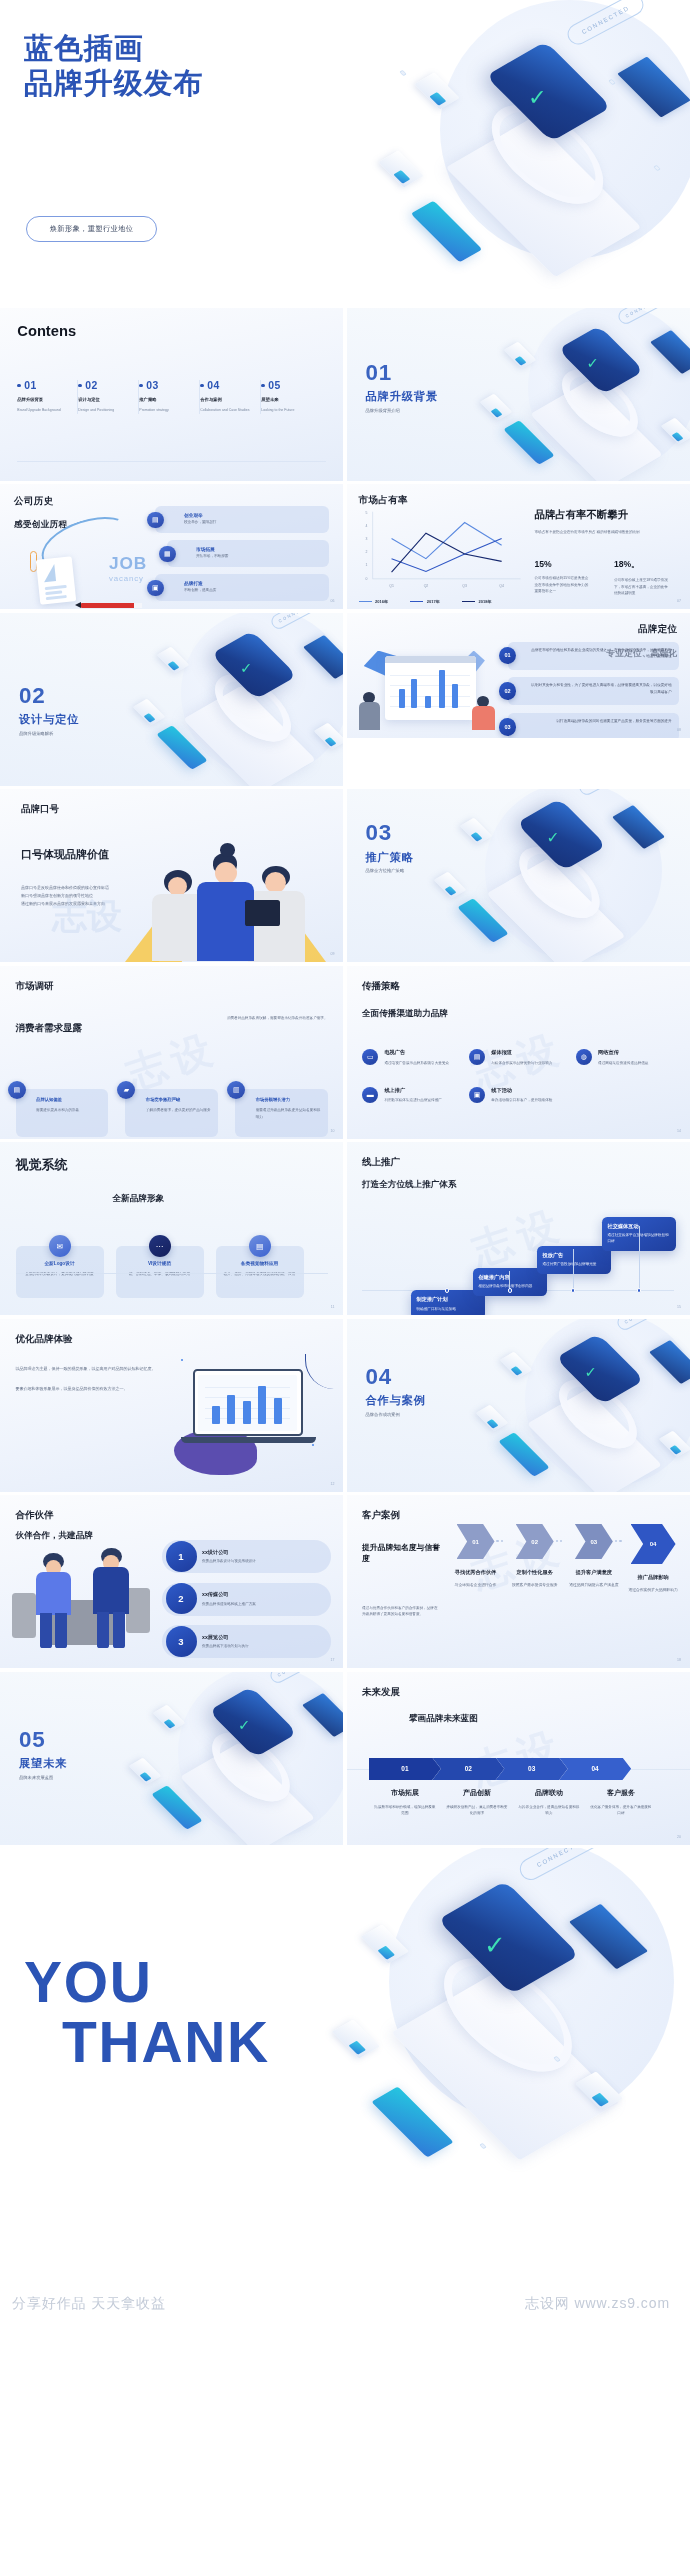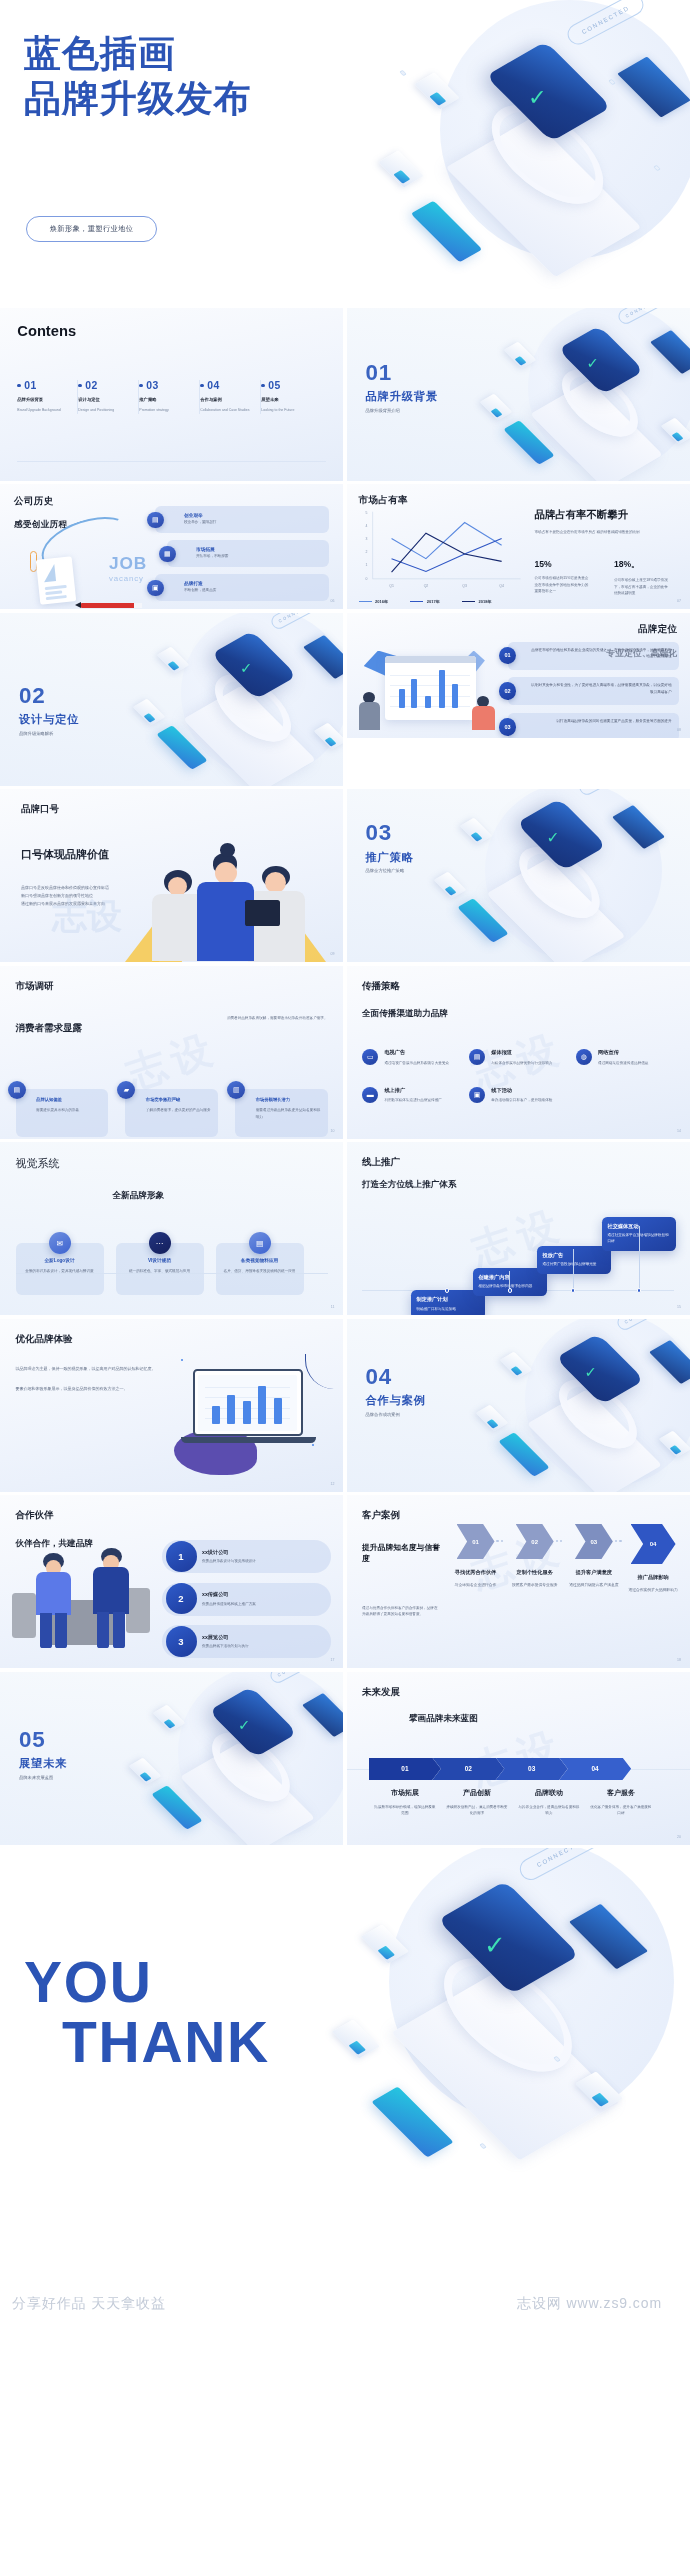--- a/index.html
+++ b/index.html
@@ -20,21 +20,21 @@
   
   .row { display:flex; width:690px; }
   .half { width:343px; }
   .gap { width:3.5px; background:#fff; }
   .vgap { height:3.5px; background:#fff; width:690px; }
 
   
   #cover { width:690px; height:304px; background:#ffffff; position:relative; overflow:hidden;}
   #cover .cov-title { position:absolute; left:24px; top:31px; }
   #cover .cov-title div {
-    font-size:37px; font-weight:bold; color:#2b54b5; letter-spacing:0.9px; line-height:1.22;
+    font-size:29px; font-weight:bold; color:#2b54b5; letter-spacing:0.9px; line-height:1.22;
   }
   #cover .cov-badge {
     position:absolute; left:26px; top:216px;
     width:131px; height:26px; border:1.1px solid #7d9ce0; border-radius:14px;
     display:flex; align-items:center; justify-content:center;
     font-size:7.3px; color:#3e4a63; letter-spacing:0.3px;
   }
 
   
   .iso { position:absolute; pointer-events:none; }
@@ -237,21 +237,21 @@
   #comm .grid { margin-top:29px; display:grid; grid-template-columns:1fr 1fr 1fr; row-gap:21px; column-gap:8.6px;}
   #comm .ci { position:relative; padding-left:22.4px; }
   #comm .ci .ic { position:absolute; left:0; top:0; width:16.4px;height:16.4px;border-radius:50%;
     background:linear-gradient(150deg,#3a63d4,#21409e); color:#fff; font-size:7px;
     display:flex;align-items:center;justify-content:center;}
   #comm .ci .t { font-size:5.2px; font-weight:bold; color:#1d2433; }
   #comm .ci .d { font-size:3.6px; color:#5d6a82; line-height:1.7; margin-top:3.5px; }
 
   
   #vis { height:173px; padding:14px 15.5px; position:relative; }
-  #vis .v1 { font-size:11px; font-weight:normal; color:#1d2433; }
+  #vis .v1 { font-size:13px; font-weight:bold; color:#1d2433; }
   #vis .v2 { font-size:8.6px; font-weight:bold; color:#1d2433; margin-top:19px; margin-left:97px;}
   #vis .cards { display:flex; gap:12px; margin-top:41px; }
   #vis .vc { width:88px; min-height:52px; background:rgba(198,213,240,.5);
     border-radius:6px; position:relative; padding:14px 7.8px 7.8px 7.8px; }
   #vis .vc .ic { position:absolute; left:33px; top:-11.2px; width:22.4px;height:22.4px;border-radius:50%;
     color:#fff; font-size:7.8px; display:flex;align-items:center;justify-content:center;
     box-shadow:0 2.6px 7px rgba(40,70,140,.3);}
   #vis .vc .t { font-size:4.7px; font-weight:bold; color:#2b54b5; text-align:center;}
   #vis .vc .d { font-size:3.6px; color:#5d6a82; line-height:1.7; margin-top:5.2px; text-align:center;}
   #vis .baseline { position:absolute; left:15.5px; right:15.5px; bottom:41px; height:0.9px; background:#d6e2f3;}
@@ -285,21 +285,21 @@
     background:#3a4b68; border-radius:0 0 5.2px 5.2px;}
   #opt .purple { position:absolute; left:0; bottom:0; width:83px; height:45px;
     background:#4e3fa8; border-radius:50% 50% 40% 60%; opacity:.92;}
   #opt .pl1 { position:absolute; right:3.5px; top:0; width:29px; height:35px;
     border-left:1.7px solid #2f4d9e; border-radius:0 0 0 35px;}
   #opt .dotted { position:absolute; width:2.6px;height:2.6px;border-radius:50%;background:#4a86e8;}
 
   
   #part { height:173px; padding:14px 15.5px; position:relative; }
   #part .p1 { font-size:9.5px; font-weight:bold; color:#1d2433; }
-  #part .p2 { font-size:8.6px; font-weight:bold; color:#1d2433; margin-top:16px; }
+  #part .p2 { font-size:8.6px; font-weight:bold; color:#1d2433; margin-top:8px; }
   #part .art { position:absolute; left:12px; top:48px; width:148px; height:112px; }
   #part .chair { position:absolute; width:24px; height:45px; background:#a9aeb8; border-radius:3.5px; }
   #part .desk { position:absolute; left:35px; top:57px; width:74px; height:45px; background:#9399a6; border-radius:2.6px;}
   #part .man { position:absolute; bottom:7px; }
   #part .man .hd { position:absolute; border-radius:50%; background:#2a3a60;}
   #part .man .fc { position:absolute; border-radius:50%; background:#f2c6a8;}
   #part .man .sb { position:absolute; border-radius:7px 7px 0 0;}
   #part .man .lg { position:absolute; background:#2c4aa8; border-radius:0 0 2.6px 2.6px;}
   #part .rows { position:absolute; right:12px; top:45px; width:169px; }
   #part .prow { height:33px; border-radius:16.4px; background:rgba(198,213,240,.55);
@@ -345,21 +345,21 @@
 
   
   #thanks { width:690px; height:431px; background:#ffffff; position:relative; overflow:hidden;}
   #thanks .ty { position:absolute; left:24px; top:104px; }
   #thanks .ty div { font-size:57px; font-weight:bold; color:#2b54b5; line-height:1.06; letter-spacing:1.7px;}
   #thanks .ty div:last-child { margin-left:38px; }
 
   
   #footer { width:690px; height:54px; background:#fff; position:relative; }
   #footer .l { position:absolute; left:12px; top:15.5px; font-size:14px; color:#c3cbd8; letter-spacing:0.9px;}
-  #footer .r { position:absolute; right:28px; top:15.5px; font-size:14px; color:#c3cbd8; letter-spacing:0.9px;}
+  #footer .r { position:absolute; right:20px; top:15.5px; font-size:14px; color:#c3cbd8; letter-spacing:0.9px;}
 </style>
 </head>
 <body>
 
 <div class="deck">
 
   <div id="cover" class="slide">
     <div class="iso" style="left:345px; top:-8.6px; width:362px; height:311px;">
       <div class="blob" style="left:95px; top:8.6px; width:259px; height:259px;"></div>
       <div class="plate" style="left:121px; top:129px; width:155px; height:155px;"></div>

